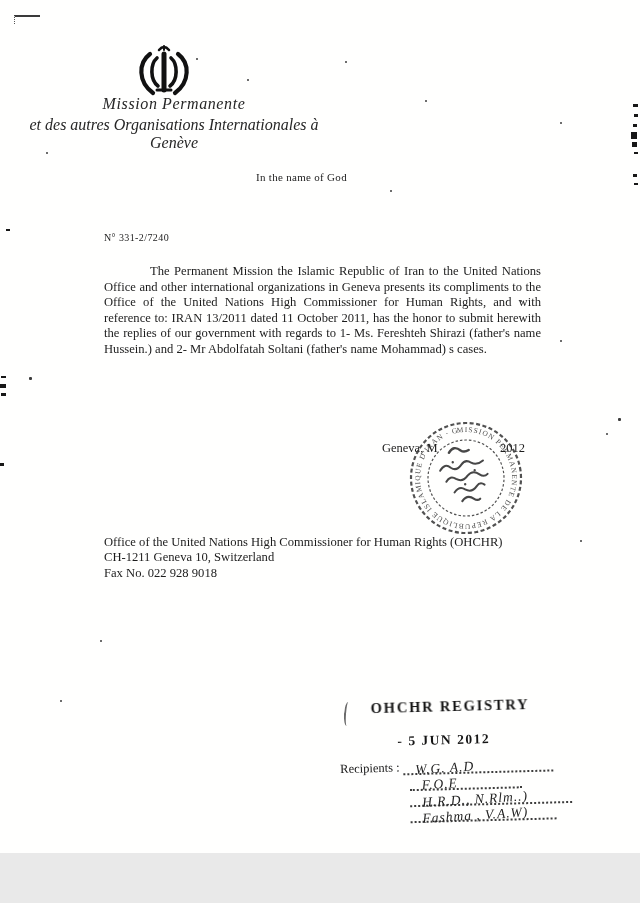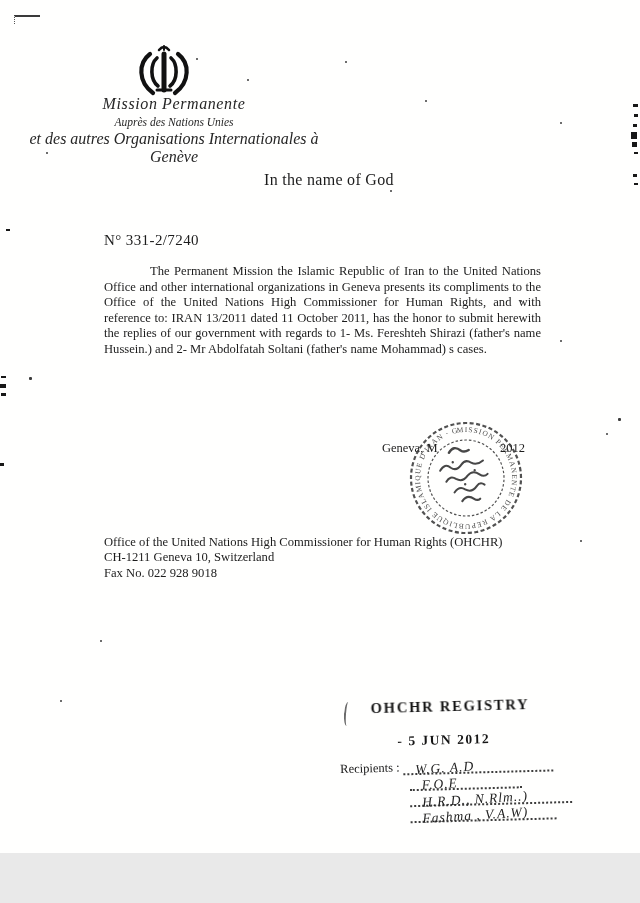--- a/index.html
+++ b/index.html
@@ -11,22 +11,22 @@
   }
   .typed{filter:blur(0.2px);}
   
   .emblem{position:absolute;left:131px;top:44px;width:66px;height:58px;}
   .letterhead{position:absolute;left:28px;top:95px;width:292px;text-align:center;
     font-style:italic;color:#262626;filter:blur(0.25px);}
   .lh1{font-size:16px;letter-spacing:.6px;margin-bottom:3px;}
   .lh2{font-size:15.5px;letter-spacing:.4px;margin-bottom:4px;}
   .lh3{font-size:11.5px;margin-bottom:2px;}
   .lh4{font-size:16px;}
-  .invocation{position:absolute;left:264px;top:171px;font-size:16px;letter-spacing:.3px;}
-  .refnum{position:absolute;left:104px;top:232px;font-size:15px;letter-spacing:.4px;}
+  .invocation{position:absolute;left:256px;top:171px;font-size:11px;letter-spacing:.3px;}
+  .refnum{position:absolute;left:104px;top:232px;font-size:10px;letter-spacing:.4px;}
   
   .body-block{position:absolute;left:104px;top:264px;width:437px;
     font-size:12.6px;line-height:15.6px;text-align:justify;}
   .body-block p{margin:0;text-indent:46px;}
   .body-block p + p{margin-top:11px;}
   
   .dateline{position:absolute;top:441px;font-size:12.5px;z-index:1;}
   .dl-left{left:382px;}
   .dl-right{left:500px;}
   .seal{position:absolute;left:406px;top:418px;width:120px;height:120px;
@@ -71,21 +71,20 @@
       <path d="M26 46 h14" stroke-width="3"></path>
       <path d="M26 14 C 19 20, 19 36, 27 42" stroke-width="3.6"></path>
       <path d="M40 14 C 47 20, 47 36, 39 42" stroke-width="3.6"></path>
       <path d="M19 10 C 7 19, 7 38, 22 49" stroke-width="4.2"></path>
       <path d="M47 10 C 59 19, 59 38, 44 49" stroke-width="4.2"></path>
     </g>
   </svg>
 
   <div class="letterhead">
     <div class="lh1">Mission Permanente</div>
-    <div class="lh3">Auprès des Nations Unies</div>
     <div class="lh4">et des autres Organisations Internationales à Genève</div>
   </div>
 
   <div class="invocation typed">In the name of God</div>
 
   <div class="refnum typed">N° 331-2/7240</div>
 
   <div class="body-block typed">
     <p>The Permanent Mission the Islamic Republic of Iran to the United Nations Office and other international organizations in Geneva presents its compliments to the Office of the United Nations High Commissioner for Human Rights, and with reference to: IRAN 13/2011 dated 11 October 2011, has the honor to submit herewith the replies of our government with regards to 1- Ms. Fereshteh Shirazi (father's name Hussein.) and 2- Mr Abdolfatah Soltani (father's name Mohammad) s cases.</p>
   </div>

